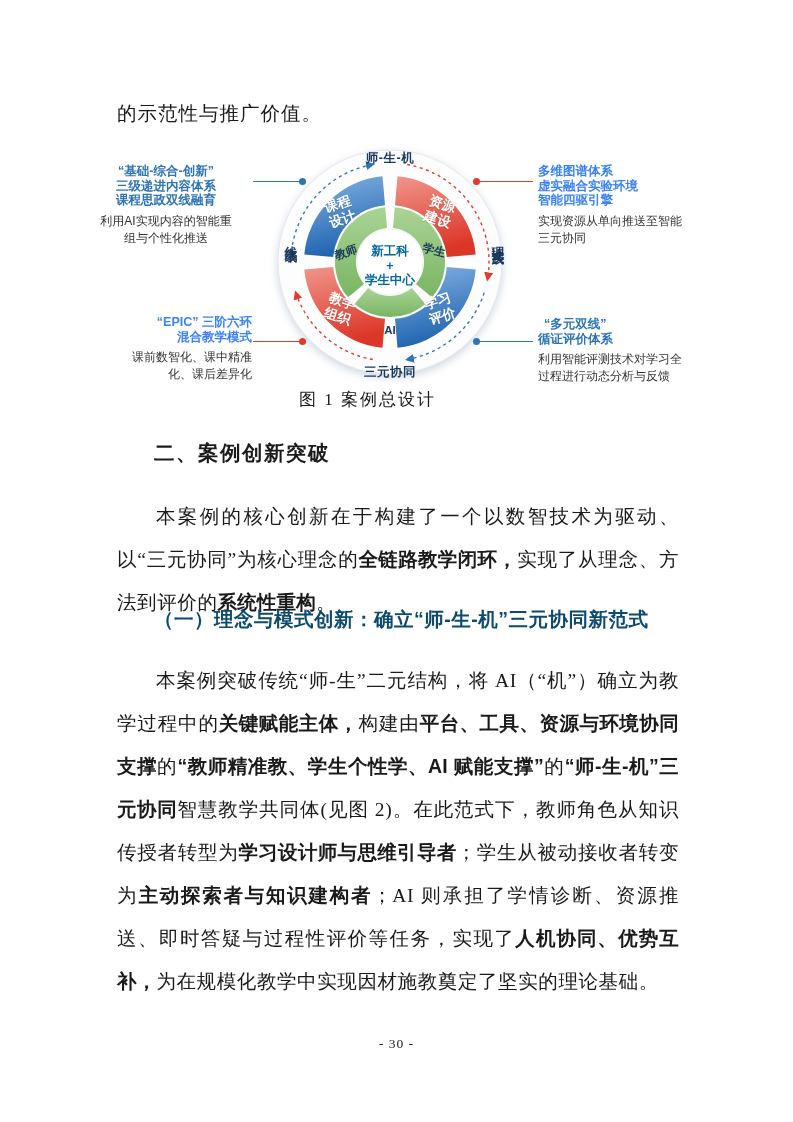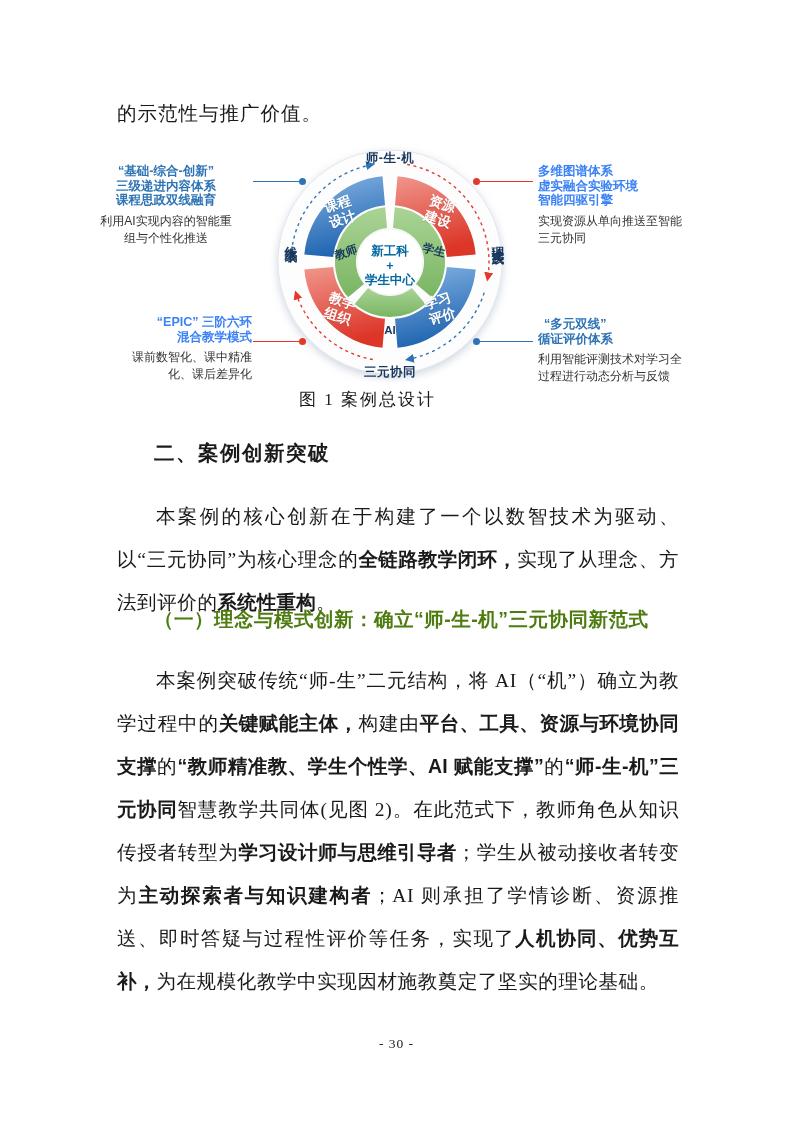--- a/index.html
+++ b/index.html
@@ -6,21 +6,21 @@
   .page{
     position:relative;width:793px;height:1122px;margin:0 auto;background:#ffffff;
     font-family:"Liberation Serif","DejaVu Serif",serif;color:#1a1a1a;overflow:hidden;
   }
   .abs{position:absolute;}
   .sans{font-family:"Liberation Sans","DejaVu Sans",sans-serif;}
 
   
   .intro-line{left:117px;top:100px;width:562px;font-size:19.5px;letter-spacing:1px;}
   .h1{left:154px;top:439px;font-size:20.5px;font-weight:bold;letter-spacing:1.5px;}
-  .h2{left:154px;top:606px;font-size:19.5px;font-weight:bold;color:#4d7c0f;letter-spacing:0.5px;}
+  .h2{left:154px;top:606px;font-size:19.5px;font-weight:bold;color:#0c4a6e;letter-spacing:0.5px;}
   .para{
     left:117px;width:562px;font-size:19.5px;line-height:42px;letter-spacing:0.6px;
     text-align:justify;text-justify:inter-ideograph;word-break:break-all;text-indent:2em;
   }
   .para span{font-weight:normal;}
   .para span.bseg{font-weight:bold;font-family:"Liberation Sans","DejaVu Sans",sans-serif;letter-spacing:0.2px;}
   .p1{top:476px;}
   .p2{top:640px;}
   .fig-caption{left:0;top:388px;width:735px;text-align:center;font-size:17px;letter-spacing:2px;}
   .page-num{left:0;top:1036px;width:793px;text-align:center;font-size:13.5px;letter-spacing:1px;color:#222;}

